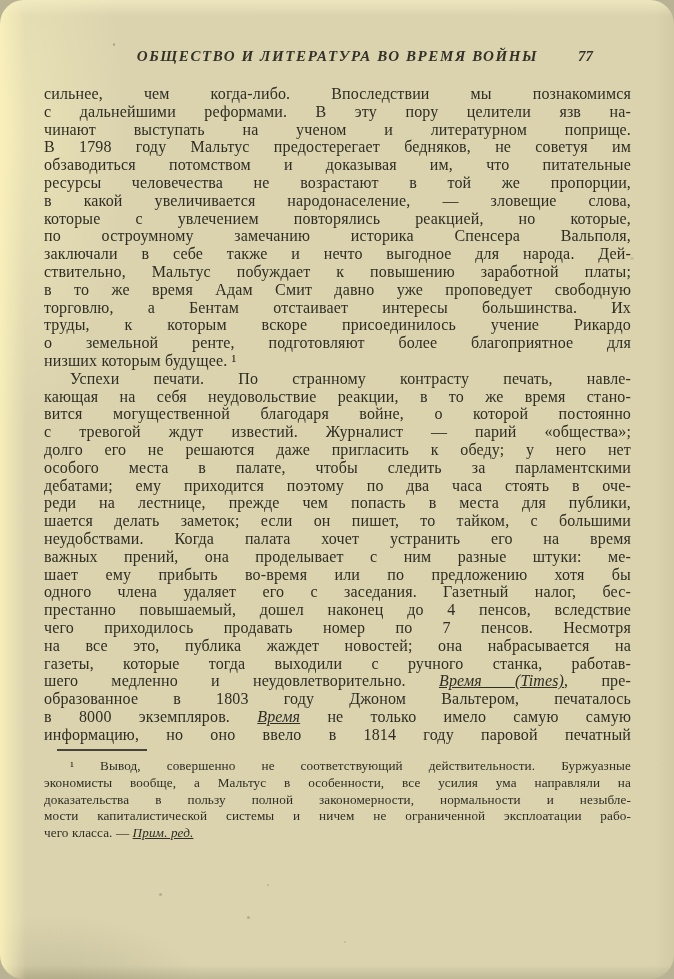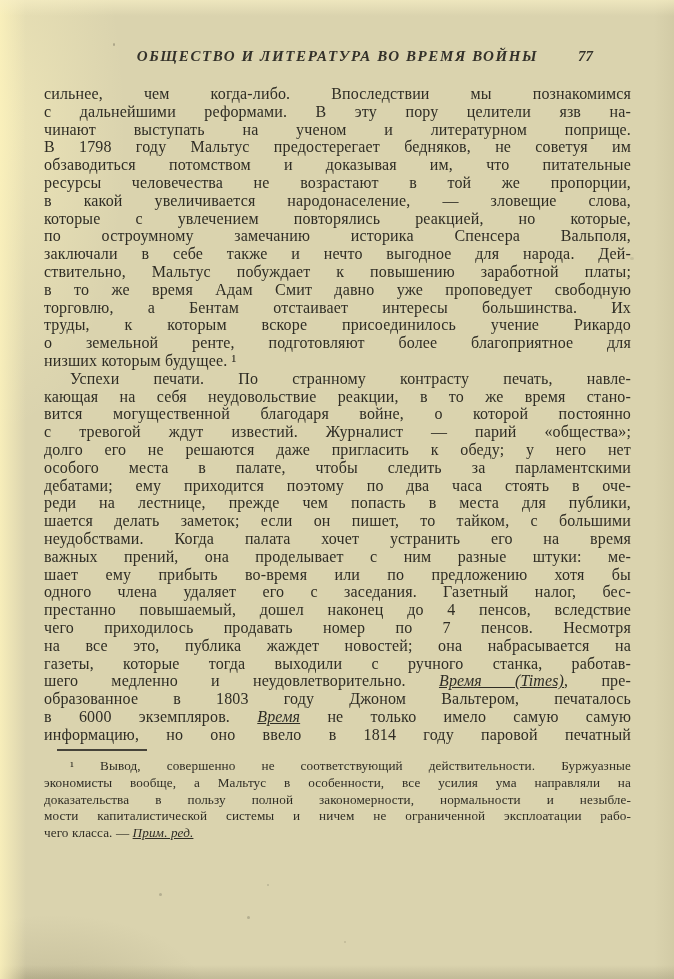--- a/index.html
+++ b/index.html
@@ -14,20 +14,21 @@
     overflow:hidden;
     color:#2f2d25;
     background:
       linear-gradient(180deg, rgba(248,240,198,0.65) 0, rgba(248,240,198,0) 16px),
       linear-gradient(90deg, rgba(252,242,188,0.85) 0, rgba(252,242,188,0) 26px),
       radial-gradient(ellipse 180px 430px at 0px 130px, rgba(252,243,190,0.55), rgba(252,243,190,0) 70%),
       linear-gradient(270deg, rgba(140,130,95,0.10) 0, rgba(140,130,95,0) 20px),
       linear-gradient(0deg, rgba(95,88,60,0.20) 0, rgba(95,88,60,0) 14px),
       radial-gradient(ellipse 220px 120px at 8% 102%, rgba(95,88,60,0.18), rgba(95,88,60,0) 70%),
       #dad3ae;
+    border-radius: 24px;
   }
   .column{
     position:absolute;
     left:44px; top:48px;
     width:587px;
   }
   .header{
     position:relative;
     height:20px;
     margin-bottom:17px;
@@ -126,21 +127,21 @@
           <div class="ln">неудобствами. Когда палата хочет устранить его на время</div>
           <div class="ln">важных прений, она проделывает с ним разные штуки: ме-</div>
           <div class="ln">шает ему прибыть во-время или по предложению хотя бы</div>
           <div class="ln">одного члена удаляет его с заседания. Газетный налог, бес-</div>
           <div class="ln">престанно повышаемый, дошел наконец до 4 пенсов, вследствие</div>
           <div class="ln">чего приходилось продавать номер по 7 пенсов. Несмотря</div>
           <div class="ln">на все это, публика жаждет новостей; она набрасывается на</div>
           <div class="ln">газеты, которые тогда выходили с ручного станка, работав-</div>
           <div class="ln"><span>шего медленно и неудовлетворительно. </span><span class="italic">Время (Times)</span><span>, пре-</span></div>
           <div class="ln">образованное в 1803 году Джоном Вальтером, печаталось</div>
-          <div class="ln"><span>в 6000 экземпляров. </span><span class="italic">Время</span><span> не только имело самую самую</span></div>
+          <div class="ln"><span>в 8000 экземпляров. </span><span class="italic">Время</span><span> не только имело самую самую</span></div>
           <div class="ln">информацию, но оно ввело в 1814 году паровой печатный</div>
         </div>
     </div>
 
     <div class="footrule"></div>
 
     <div class="footnote">
         <div class="ln indent">¹ Вывод, совершенно не соответствующий действительности. Буржуазные</div>
         <div class="ln">экономисты вообще, а Мальтус в особенности, все усилия ума направляли на</div>
         <div class="ln">доказательства в пользу полной закономерности, нормальности и незыбле-</div>

